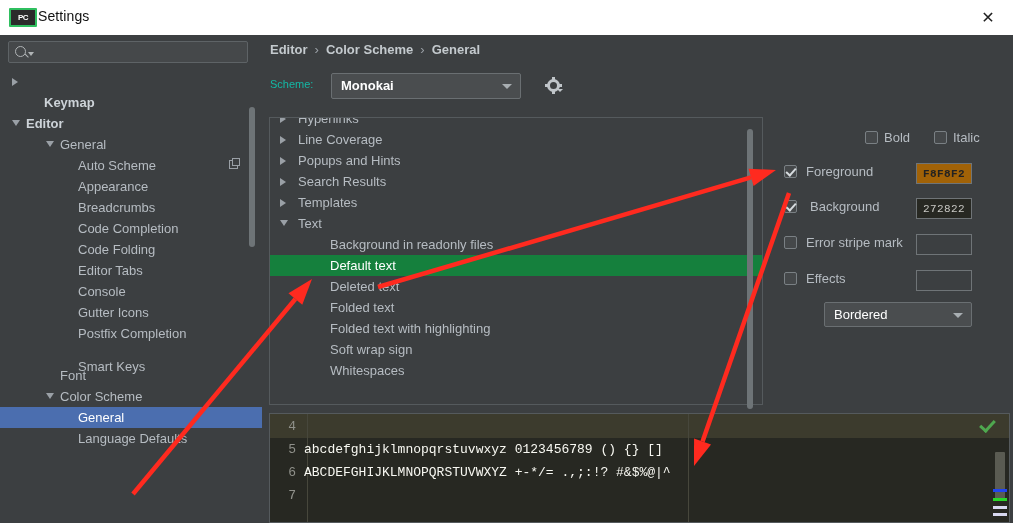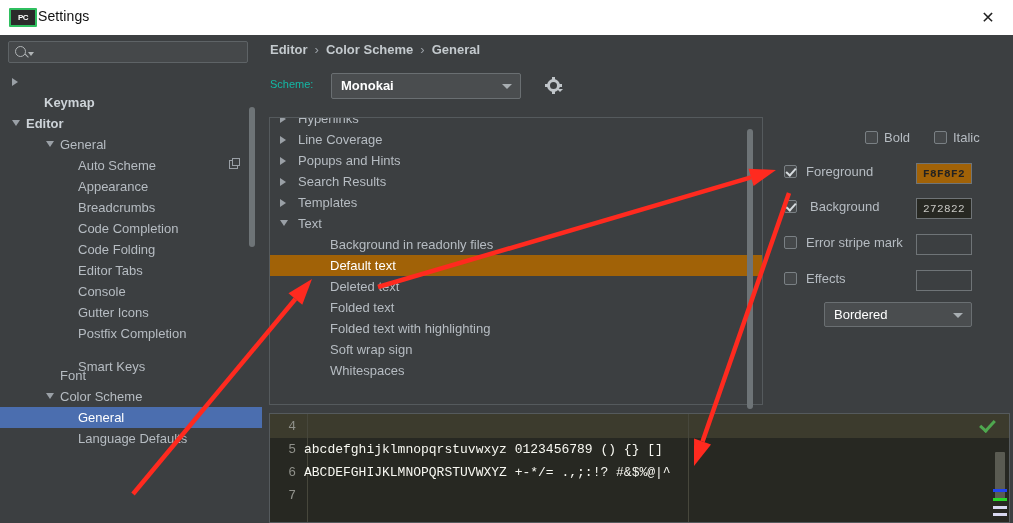--- a/index.html
+++ b/index.html
@@ -140,21 +140,21 @@
   
   .listpanel{
     position:absolute;left:7px;top:82px;width:494px;height:288px;
     background:#3c3f41;border:1px solid #555a5d;box-sizing:border-box;
     overflow:hidden;
   }
   .litem{
     position:relative;height:21px;line-height:21px;white-space:nowrap;
     color:#b6bcc2;font-size:13px;
   }
-  .litem.sel{background:#a16207;color:#ffffff;}
+  .litem.sel{background:#15803d;color:#ffffff;}
   .list-scroll{
     position:absolute;left:485px;top:94px;width:6px;height:280px;
     background:#6e7477;border-radius:3px;
   }
 
   
   .attrs{position:absolute;left:508px;top:95px;width:240px;}
   .chk{
     position:absolute;width:13px;height:13px;background:#45484a;
     border:1px solid #7a8084;box-sizing:border-box;border-radius:2px;

